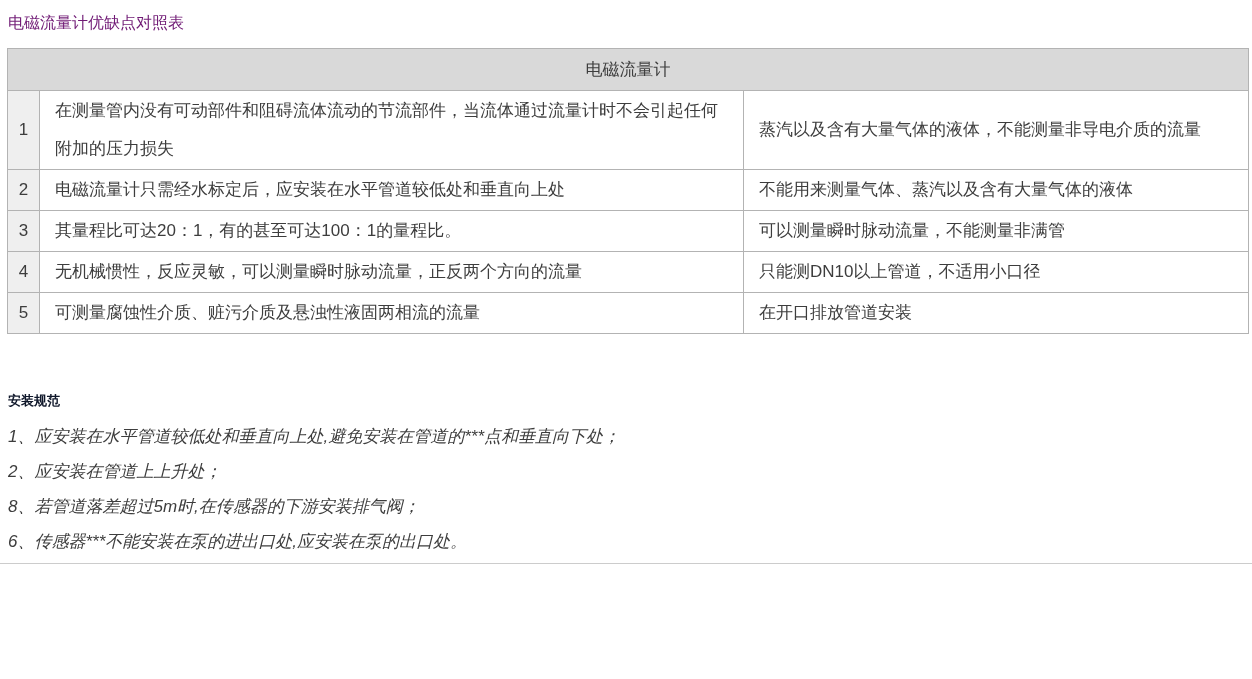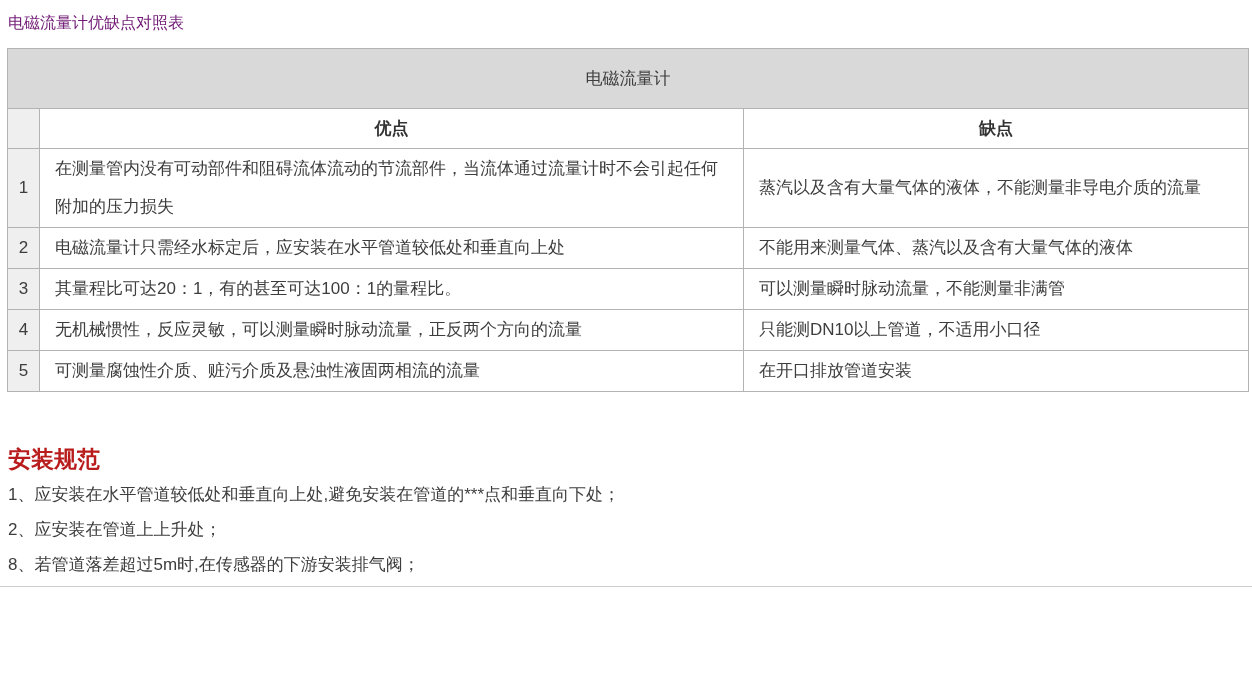--- a/index.html
+++ b/index.html
@@ -24,21 +24,21 @@
     margin: 15px 0 0 7px;
     border: 1px solid #9a9a9a;
   }
   table.cmp-table th, table.cmp-table td {
     border: 1px solid #b3b3b3;
     font-size: 17px;
     vertical-align: middle;
   }
   th.table-banner {
     background: #d9d9d9;
-    height: 60px;
+    height: 42px;
     font-weight: normal;
     text-align: center;
     color: #3d3d3d;
   }
   th.col-corner {
     background: #efefef;
     height: 40px;
   }
   th.col-head {
     background: #ffffff;
@@ -53,27 +53,28 @@
   }
   td.cell-text {
     background: #ffffff;
     text-align: left;
     padding: 1px 15px;
     line-height: 38px;
     color: #3d3d3d;
   }
   .install-heading {
     margin: 56px 0 0 8px;
-    font-size: 23px;
+    font-size: 13px;
     font-weight: bold;
     line-height: 22px;
-    color: #b91c1c;
+    color: #0f172a;
   }
   .install-list {
     margin: 7px 0 0 8px;
+    font-style: italic;
   }
   .install-item {
     font-size: 17px;
     line-height: 35px;
     color: #3d3d3d;
     white-space: nowrap;
   }
   .bottom-divider {
     margin-top: 4px;
     border-top: 1px solid #cccccc;
@@ -88,25 +89,20 @@
 
 <table class="cmp-table">
   <colgroup>
     <col style="width:32px">
     <col style="width:704px">
     <col style="width:505px">
   </colgroup>
   <thead>
     <tr>
       <th class="table-banner" colspan="3">电磁流量计</th>
-    </tr>
-    <tr>
-      <th class="col-corner"></th>
-      <th class="col-head">优点</th>
-      <th class="col-head">缺点</th>
     </tr>
   </thead>
   <tbody>
     <tr>
       <td class="row-num">1</td>
       <td class="cell-text">在测量管内没有可动部件和阻碍流体流动的节流部件，当流体通过流量计时不会引起任何附加的压力损失</td>
       <td class="cell-text">蒸汽以及含有大量气体的液体，不能测量非导电介质的流量</td>
     </tr>
     <tr>
       <td class="row-num">2</td>
@@ -130,15 +126,16 @@
     </tr>
   </tbody>
 </table>
 
 <div class="install-heading">安装规范</div>
 
 <div class="install-list">
   <div class="install-item">1、应安装在水平管道较低处和垂直向上处,避免安装在管道的***点和垂直向下处；</div>
   <div class="install-item">2、应安装在管道上上升处；</div>
   <div class="install-item">8、若管道落差超过5m时,在传感器的下游安装排气阀；</div>
+  <div class="install-item">6、传感器***不能安装在泵的进出口处,应安装在泵的出口处。</div>
 </div>
 
 <div class="bottom-divider"></div>
 
 </body></html>

